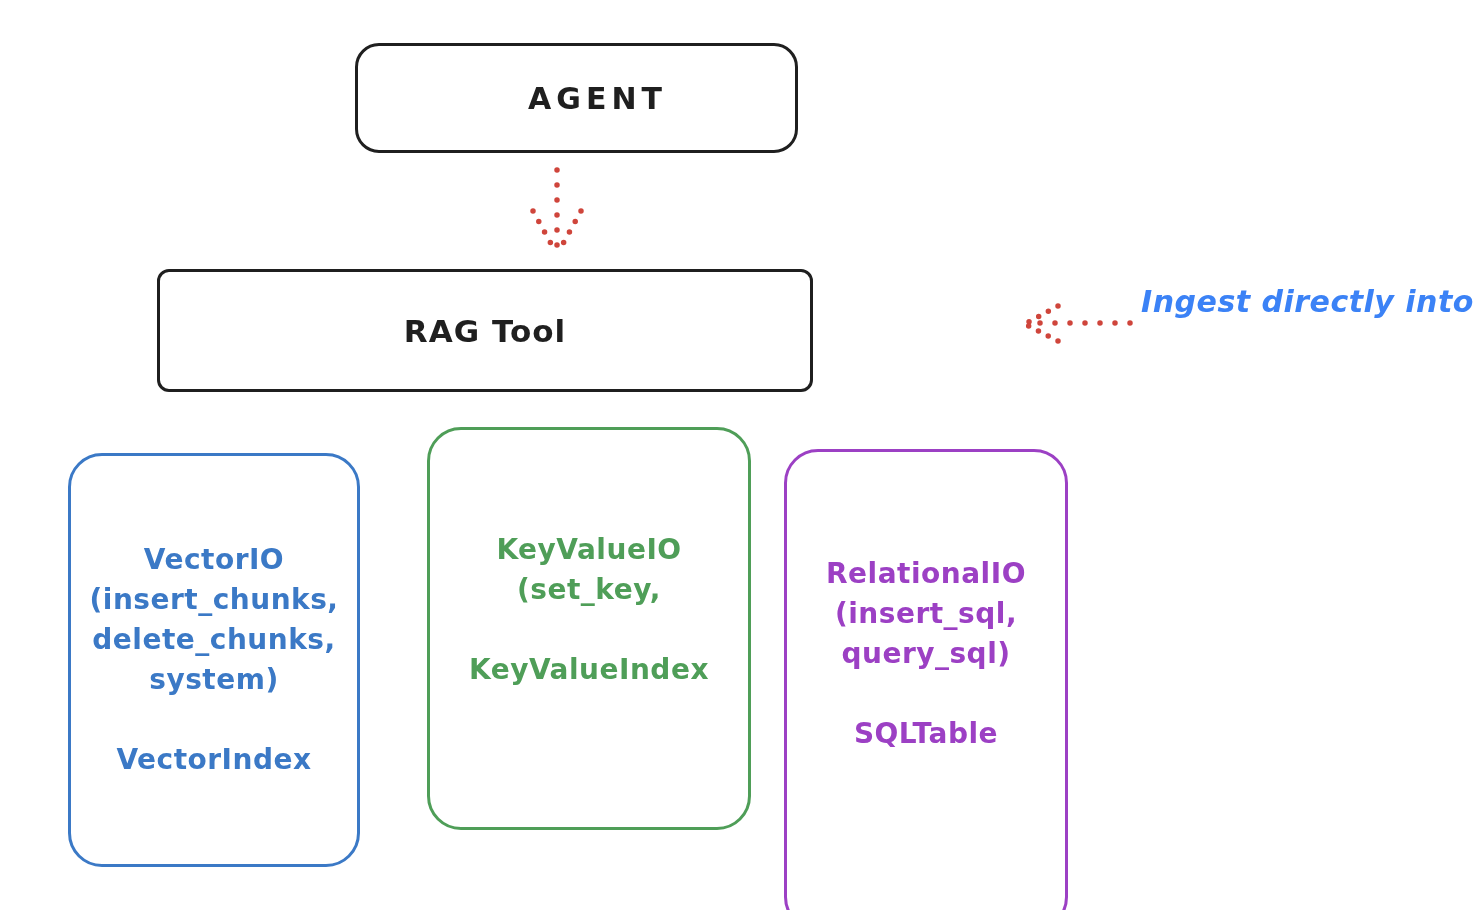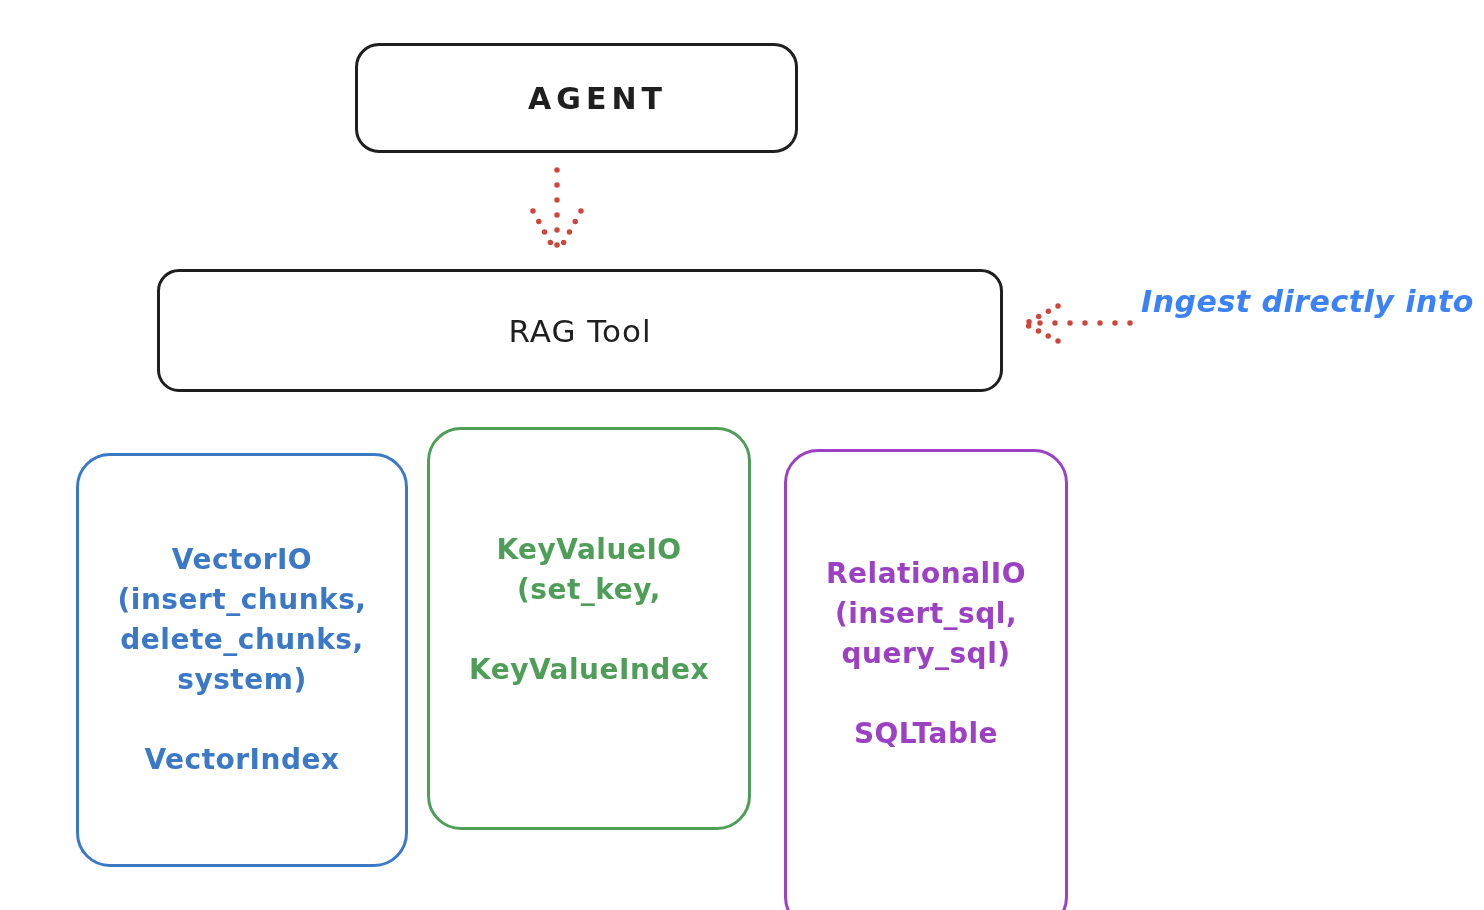--- a/index.html
+++ b/index.html
@@ -15,41 +15,41 @@
     justify-content: center;
     color: #1f1f1f;
     box-sizing: border-box;
   }
   .agent-box {
     left: 355px; top: 43px; width: 443px; height: 110px;
     border-radius: 24px;
     font-size: 30px; font-weight: bold; letter-spacing: 5px; padding-left: 42px;
   }
   .rag-box {
-    left: 157px; top: 269px; width: 846px; height: 123px;
-    border-radius: 22px;
-    font-size: 31px; font-weight: 400; letter-spacing: 1px;
+    left: 157px; top: 269px; width: 656px; height: 123px;
+    border-radius: 12px;
+    font-size: 31px; font-weight: 700; letter-spacing: 1px;
   }
 
   .iobox {
     position: absolute;
     background: #ffffff;
     border-width: 3.5px; border-style: solid;
     border-radius: 34px;
     box-sizing: border-box;
   }
   .iobox .txt {
     position: absolute; left: 0; right: 0;
     text-align: center;
     font-size: 28px; font-weight: 600; line-height: 40px;
     letter-spacing: 0.5px;
   }
   .iobox .gap { height: 40px; }
 
-  .iobox-blue   { left: 68px;  top: 453px; width: 332px; height: 414px; border-color: #3b79c6; color: #3b79c6; margin-left: 8px; }
+  .iobox-blue   { left: 68px;  top: 453px; width: 292px; height: 414px; border-color: #3b79c6; color: #3b79c6; }
   .iobox-blue   .txt { top: 84px; }
   .iobox-green  { left: 427px; top: 427px; width: 324px; height: 403px; border-color: #4f9e58; color: #4f9e58; }
   .iobox-green  .txt { top: 100px; }
   .iobox-purple { left: 784px; top: 449px; width: 284px; height: 482px; border-color: #9c40c4; color: #9c40c4; }
   .iobox-purple .txt { top: 102px; }
 
   .annotation {
     position: absolute;
     left: 1135px; top: 282px; width: 345px;
     color: #3b82f6;

